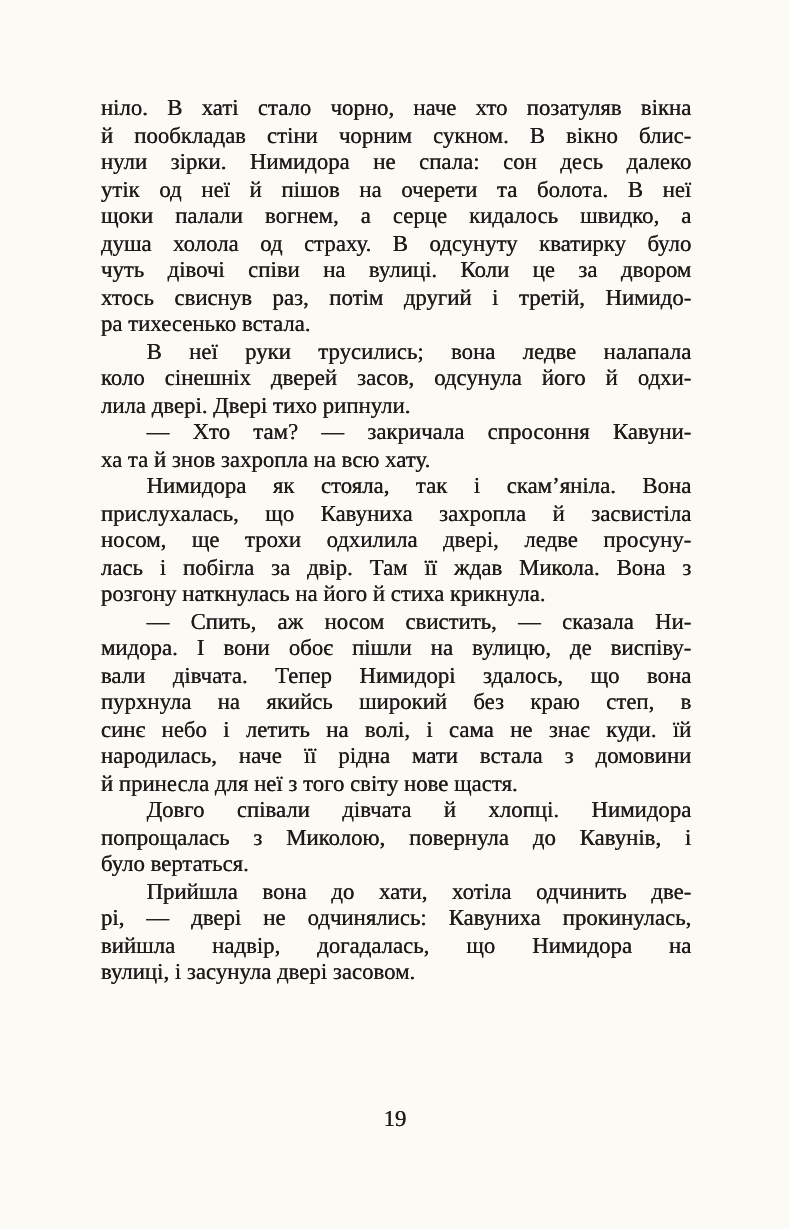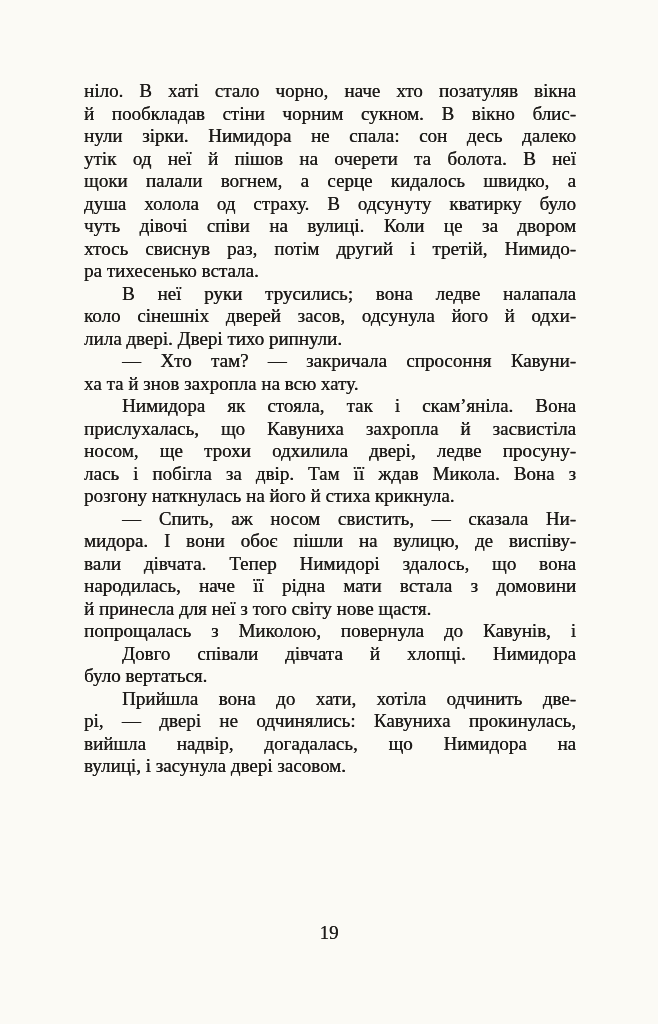--- a/index.html
+++ b/index.html
@@ -73,24 +73,26 @@
       <div class="line indent">— Хто там? — закричала спросоння Кавуни-</div>
       <div class="line last">ха та й знов захропла на всю хату.</div>
       <div class="line indent">Нимидора як стояла, так і скам’яніла. Вона</div>
       <div class="line">прислухалась, що Кавуниха захропла й засвистіла</div>
       <div class="line">носом, ще трохи одхилила двері, ледве просуну-</div>
       <div class="line">лась і побігла за двір. Там її ждав Микола. Вона з</div>
       <div class="line last">розгону наткнулась на його й стиха крикнула.</div>
       <div class="line indent">— Спить, аж носом свистить, — сказала Ни-</div>
       <div class="line">мидора. І вони обоє пішли на вулицю, де виспіву-</div>
       <div class="line">вали дівчата. Тепер Нимидорі здалось, що вона</div>
+      <div class="line">пурхнула на якийсь широкий без краю степ, в</div>
+      <div class="line">синє небо і летить на волі, і сама не знає куди. їй</div>
       <div class="line">народилась, наче її рідна мати встала з домовини</div>
       <div class="line last">й принесла для неї з того світу нове щастя.</div>
+      <div class="line indent">Довго співали дівчата й хлопці. Нимидора</div>
       <div class="line">попрощалась з Миколою, повернула до Кавунів, і</div>
-      <div class="line indent">Довго співали дівчата й хлопці. Нимидора</div>
       <div class="line last">було вертаться.</div>
       <div class="line indent">Прийшла вона до хати, хотіла одчинить две-</div>
       <div class="line">рі, — двері не одчинялись: Кавуниха прокинулась,</div>
       <div class="line">вийшла надвір, догадалась, що Нимидора на</div>
       <div class="line last">вулиці, і засунула двері засовом.</div>
     </div>
   <div class="page-number">19</div>
 </div>
 
 </body></html>

